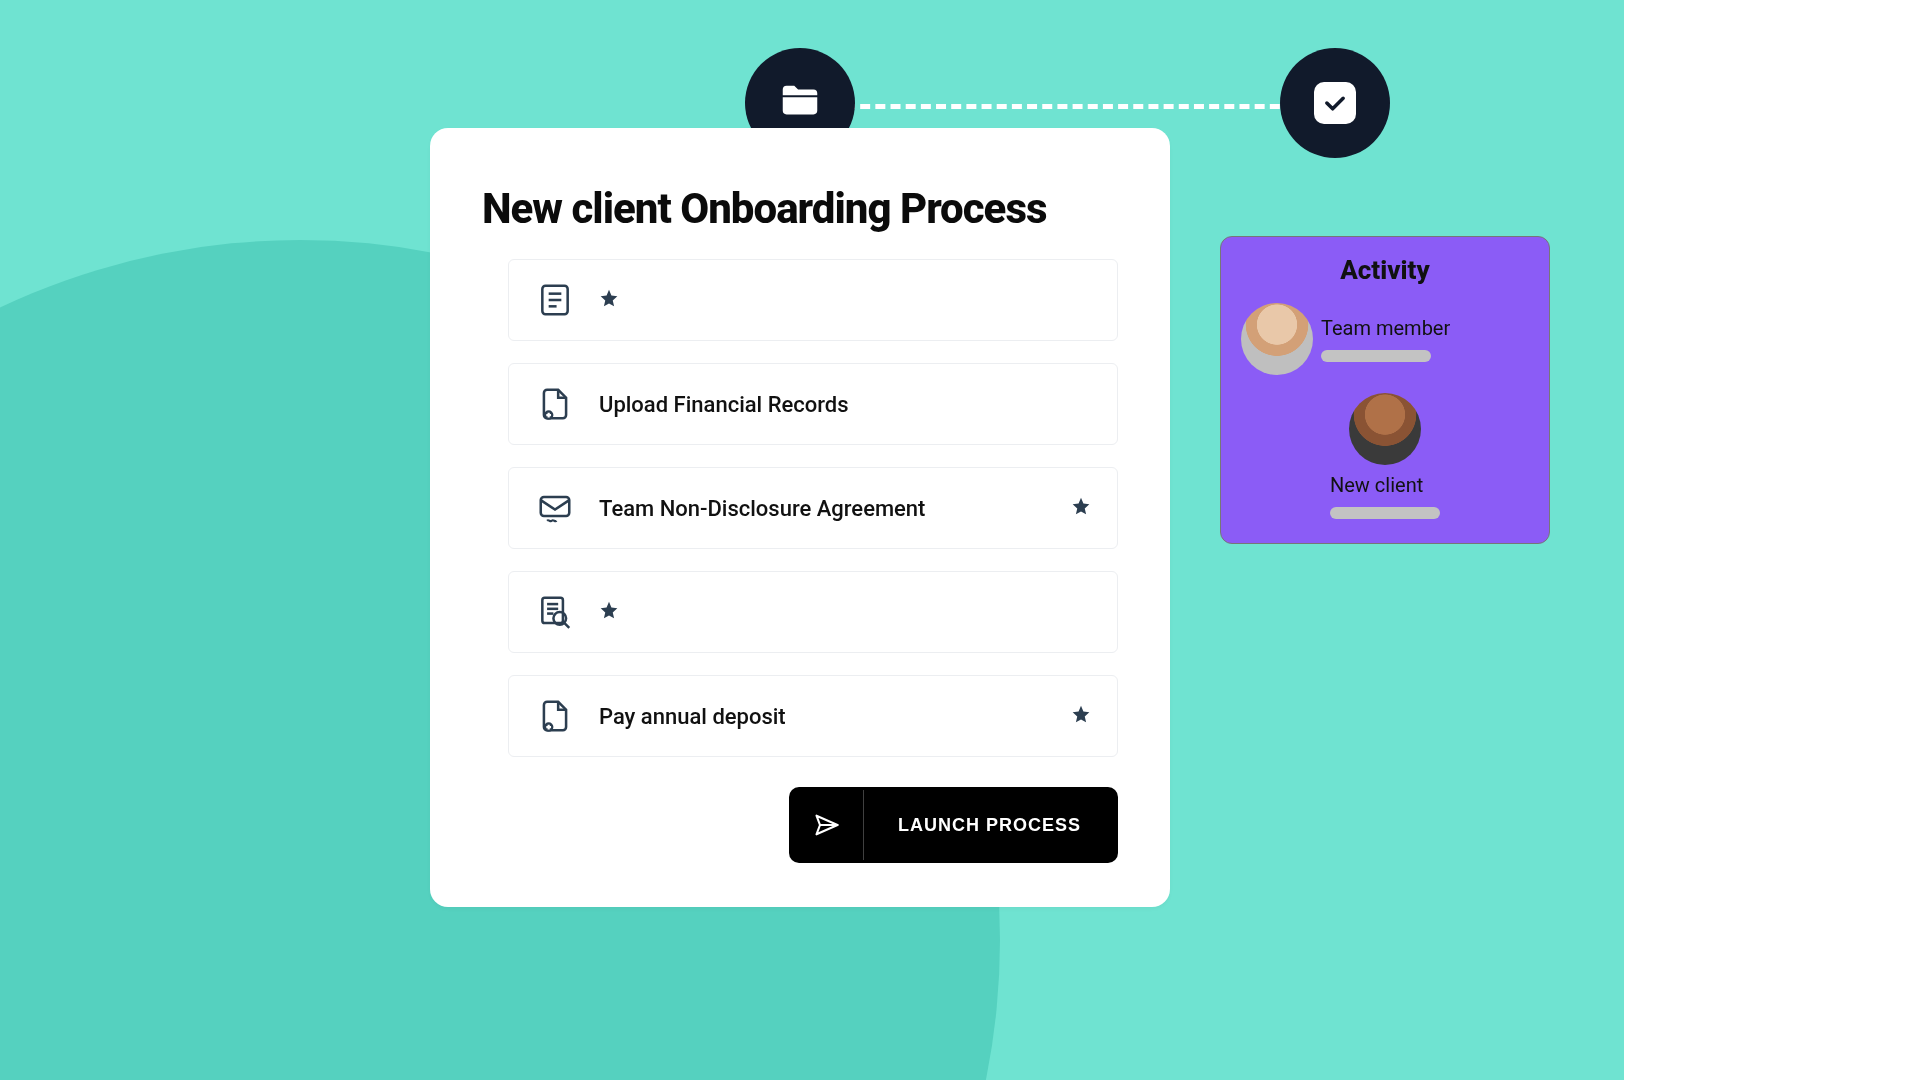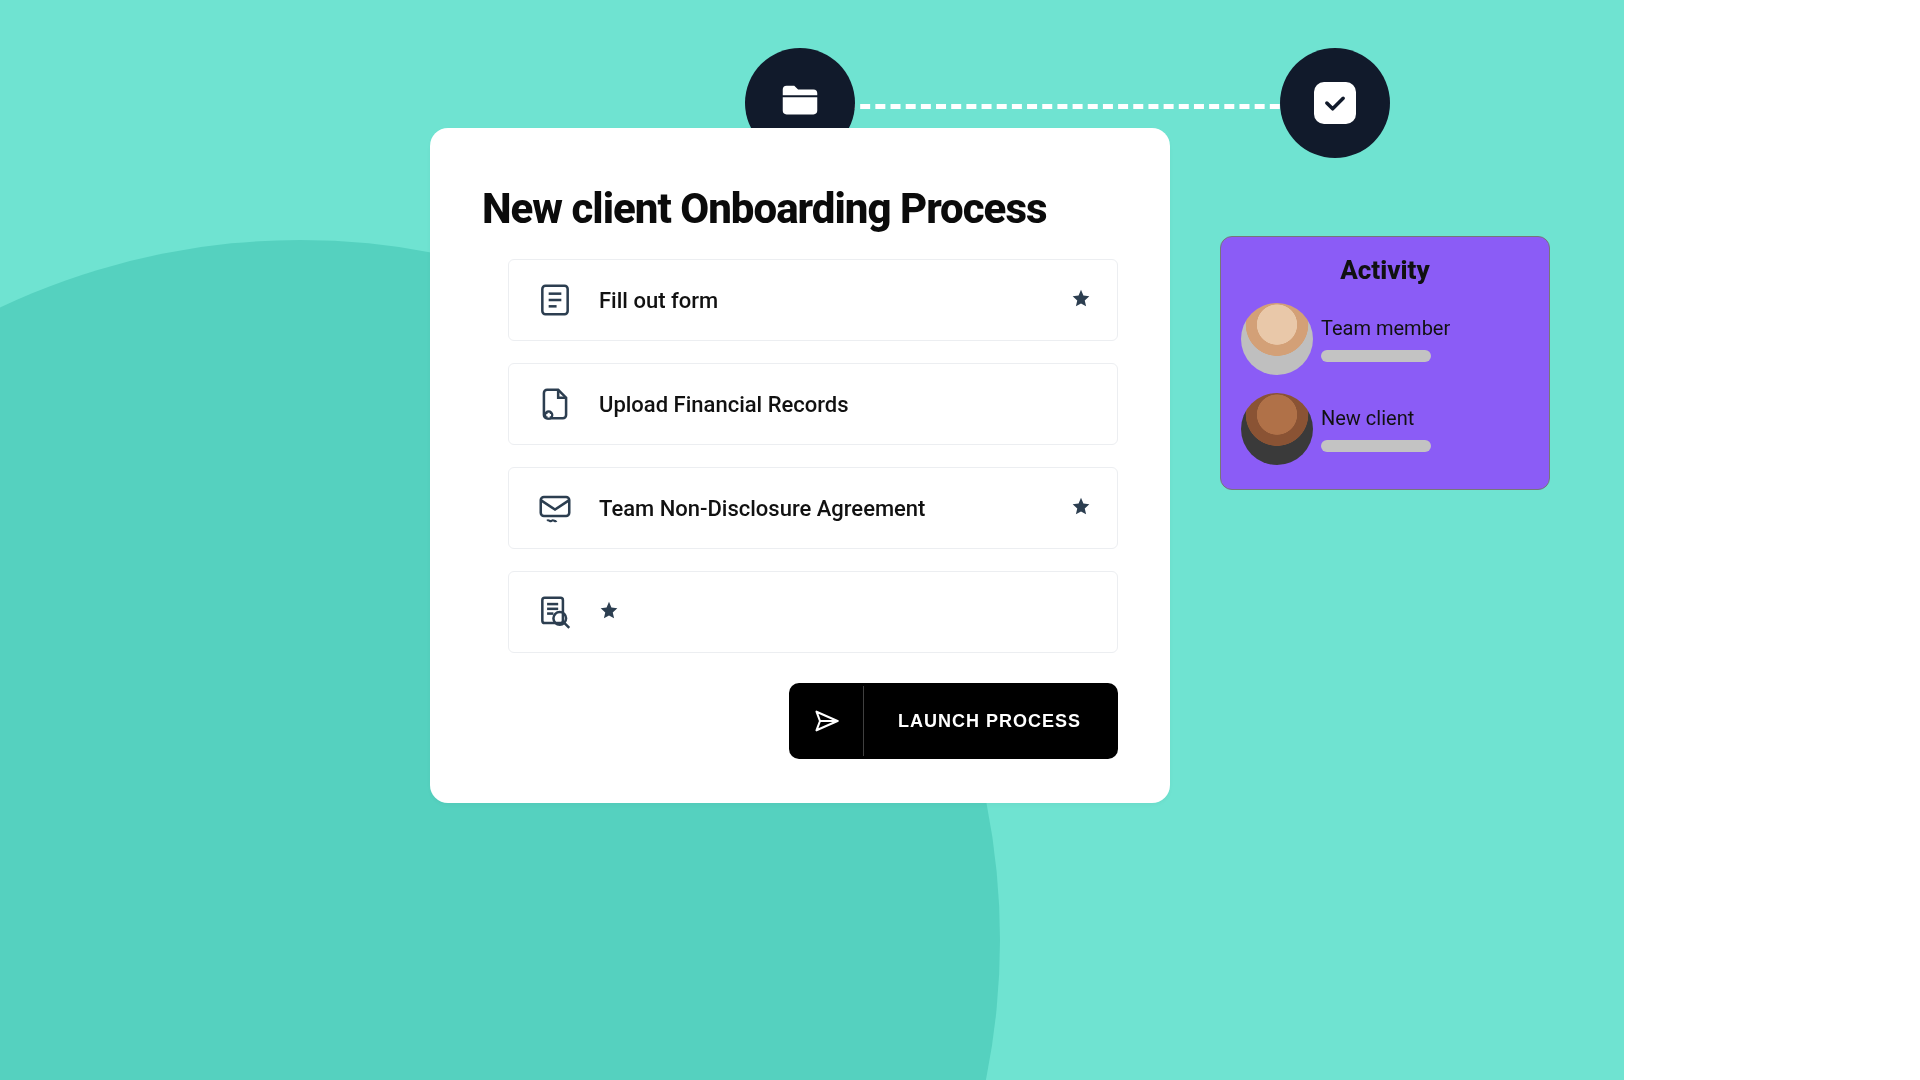--- a/index.html
+++ b/index.html
@@ -103,21 +103,21 @@
     width: 330px;
     background:#8b5cf6;
     border:1.5px solid #777;
     border-radius:12px;
     padding: 18px 20px 24px 20px;
   }
   .activity h3{
     text-align:center; font-size:26px; font-weight:800; color:#111; margin-bottom:18px;
   }
   .act-row{ display:flex; align-items:center; gap:8px; margin-bottom:18px;}
-  .act-row:last-child{margin-bottom:0;}
+  .act-row:last-child{margin-bottom:0;flex-direction:column;}
   .avatar{
     width:72px; height:72px; border-radius:50%;
     background: radial-gradient(circle at 50% 30%, #e9c8a9 0 32%, #d3a077 33% 50%, #bfbfbf 51% 100%);
     flex-shrink:0;
   }
   .avatar.b{
     background: radial-gradient(circle at 50% 30%, #b07148 0 32%, #8a5334 33% 50%, #3a3a3a 51% 100%);
   }
   .act-text{ display:flex; flex-direction:column; gap:10px;}
   .act-text .name{ font-size:20px; color:#111;}
@@ -155,21 +155,20 @@
 
       <div class="task">
         <span class="ticon">
           <svg viewBox="0 0 24 24">
               <rect x="4" y="3" width="16" height="18" rx="2"></rect>
               <line x1="8" y1="8" x2="16" y2="8"></line>
               <line x1="8" y1="12" x2="16" y2="12"></line>
               <line x1="8" y1="16" x2="13" y2="16"></line>
             </svg>
         </span>
-        <span class="tlabel">Fill out form</span>
         <span class="tstar">
           <svg viewBox="0 0 24 24">
               <path d="M12 2l2.9 6.9L22 10l-5.5 5 1.6 7L12 18.5 5.9 22l1.6-7L2 10l7.1-1.1L12 2z"></path>
             </svg>
         </span>
       </div>
 
       <div class="task">
         <span class="ticon">
           <svg viewBox="0 0 24 24">
@@ -209,20 +208,36 @@
               <line x1="18" y1="19" x2="21" y2="22"></line>
             </svg>
         </span>
         <span class="tstar">
           <svg viewBox="0 0 24 24">
               <path d="M12 2l2.9 6.9L22 10l-5.5 5 1.6 7L12 18.5 5.9 22l1.6-7L2 10l7.1-1.1L12 2z"></path>
             </svg>
         </span>
       </div>
 
+      <div class="task">
+        <span class="ticon">
+          <svg viewBox="0 0 24 24">
+              <path d="M14 3H7a2 2 0 0 0-2 2v14a2 2 0 0 0 2 2h10a2 2 0 0 0 2-2V8l-5-5z"></path>
+              <path d="M14 3v5h5"></path>
+              <circle cx="8" cy="19" r="3" fill="#2c3e50" stroke="none"></circle>
+              <path d="M8 17.5v3M6.5 19h3" stroke="#fff" stroke-width="1.4"></path>
+            </svg>
+        </span>
+        <span class="tlabel">Pay annual deposit</span>
+        <span class="tstar">
+          <svg viewBox="0 0 24 24">
+              <path d="M12 2l2.9 6.9L22 10l-5.5 5 1.6 7L12 18.5 5.9 22l1.6-7L2 10l7.1-1.1L12 2z"></path>
+            </svg>
+        </span>
+      </div>
 
     </div>
 
     <div class="launch-row">
       <button class="launch">
         <span class="picon">
           <svg viewBox="0 0 24 24" stroke-linejoin="round" stroke-linecap="round">
               <path d="M3 20l18-8L3 4l3 8-3 8z"></path>
               <line x1="6" y1="12" x2="21" y2="12"></line>
             </svg>

